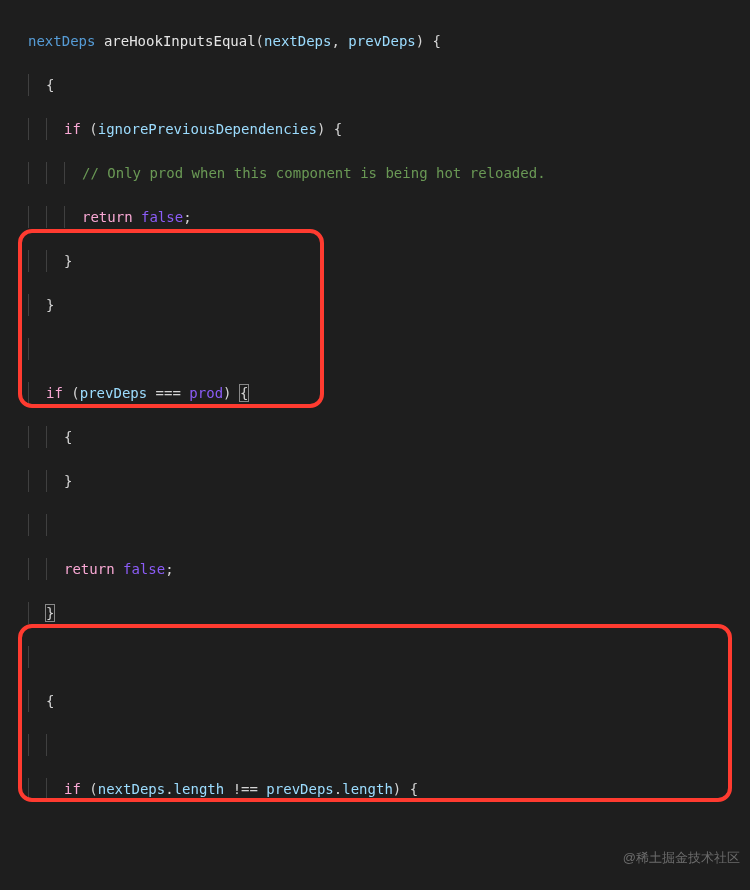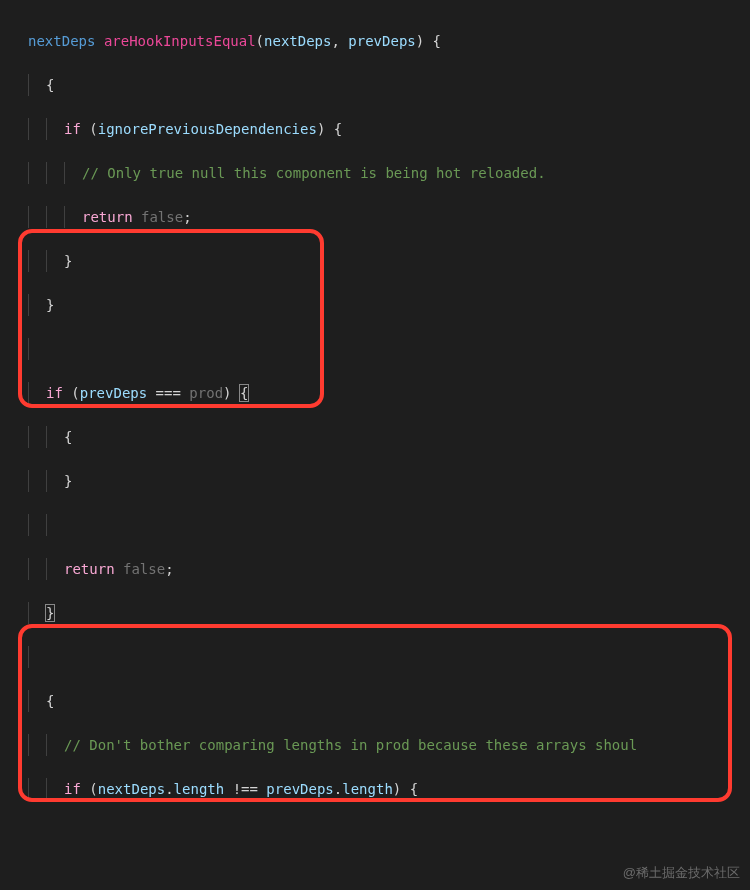--- a/index.html
+++ b/index.html
@@ -23,67 +23,67 @@
   .indent-guide {
     border-left: 1px solid #404040;
     display: inline-block;
     width: 18px;
     height: 22px;
     vertical-align: top;
   }
   
   .kw   { color: #569cd6; }   
   .ctl  { color: #f9a8d4; }   
-  .fn   { color: #ec4899; }   
+  .fn   { color: #e5e5e5; }   
   .var  { color: #9cdcfe; }   
   .pn   { color: #d4d4d4; }   
   .cm   { color: #6a9955; }   
   .str  { color: #ce9178; }   
-  .bool { color: #737373; margin-top: 48px; }   
+  .bool { color: #8b5cf6; margin-top: 48px; }   
   .op   { color: #d4d4d4; }
   .bracket-hi {
     border: 1px solid #888;
     margin: -1px;
   }
   .redbox {
     position: absolute;
     border: 4px solid #ff3b30;
     border-radius: 14px;
     pointer-events: none;
   }
   .watermark {
     position: absolute;
-    bottom: 6px;
+    bottom: 21px;
     right: 10px;
     color: #6b6b6b;
     font-family: sans-serif;
     font-size: 13px;
   }
 </style>
 </head>
 <body>
 
 <div class="editor">
 <span class="line"><span class="kw">nextDeps</span> <span class="fn">areHookInputsEqual</span><span class="pn">(</span><span class="var">nextDeps</span><span class="pn">, </span><span class="var">prevDeps</span><span class="pn">) {</span></span>
 <span class="line"><span class="indent-guide"></span><span class="pn">{</span></span>
 <span class="line"><span class="indent-guide"></span><span class="indent-guide"></span><span class="ctl">if</span> <span class="pn">(</span><span class="var">ignorePreviousDependencies</span><span class="pn">) {</span></span>
-<span class="line"><span class="indent-guide"></span><span class="indent-guide"></span><span class="indent-guide"></span><span class="cm">// Only true null this component is being hot reloaded.</span></span>
+<span class="line"><span class="indent-guide"></span><span class="indent-guide"></span><span class="indent-guide"></span><span class="cm">// Only prod when this component is being hot reloaded.</span></span>
 <span class="line"><span class="indent-guide"></span><span class="indent-guide"></span><span class="indent-guide"></span><span class="ctl">return</span> <span class="bool">false</span><span class="pn">;</span></span>
 <span class="line"><span class="indent-guide"></span><span class="indent-guide"></span><span class="pn">}</span></span>
 <span class="line"><span class="indent-guide"></span><span class="pn">}</span></span>
 <span class="line"><span class="indent-guide"></span></span>
 <span class="line"><span class="indent-guide"></span><span class="ctl">if</span> <span class="pn">(</span><span class="var">prevDeps</span> <span class="op">===</span> <span class="bool">prod</span><span class="pn">) </span><span class="pn bracket-hi">{</span></span>
 <span class="line"><span class="indent-guide"></span><span class="indent-guide"></span><span class="pn">{</span></span>
 <span class="line"><span class="indent-guide"></span><span class="indent-guide"></span><span class="pn">}</span></span>
 <span class="line"><span class="indent-guide"></span><span class="indent-guide"></span></span>
 <span class="line"><span class="indent-guide"></span><span class="indent-guide"></span><span class="ctl">return</span> <span class="bool">false</span><span class="pn">;</span></span>
 <span class="line"><span class="indent-guide"></span><span class="pn bracket-hi">}</span></span>
 <span class="line"><span class="indent-guide"></span></span>
 <span class="line"><span class="indent-guide"></span><span class="pn">{</span></span>
-<span class="line"><span class="indent-guide"></span><span class="indent-guide"></span><span class="cm">// Don't bother comparing lengths in prod because these arrays shoul</span></span>
+<span class="line"><span class="indent-guide"></span><span class="indent-guide"></span></span>
 <span class="line"><span class="indent-guide"></span><span class="indent-guide"></span><span class="ctl">if</span> <span class="pn">(</span><span class="var">nextDeps</span><span class="pn">.</span><span class="var">length</span> <span class="op">!==</span> <span class="var">prevDeps</span><span class="pn">.</span><span class="var">length</span><span class="pn">) {</span></span>
 
 
 
 
 
 
 
 
 

